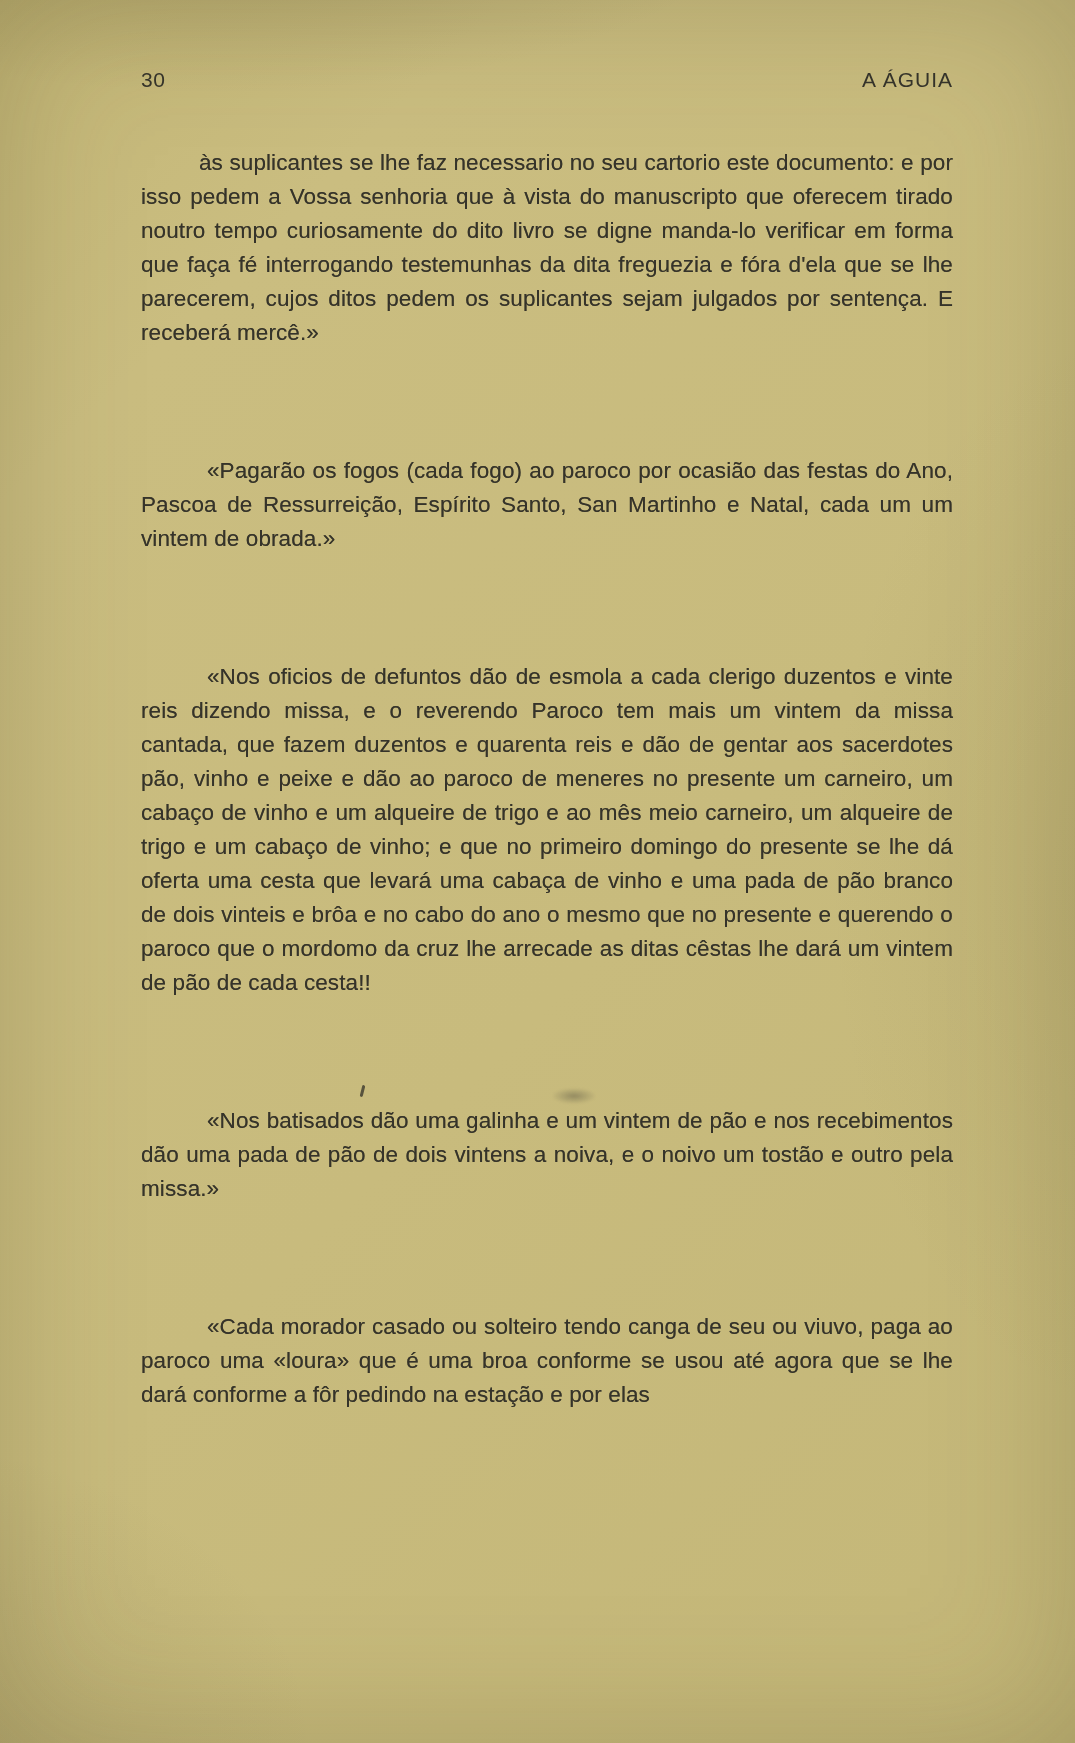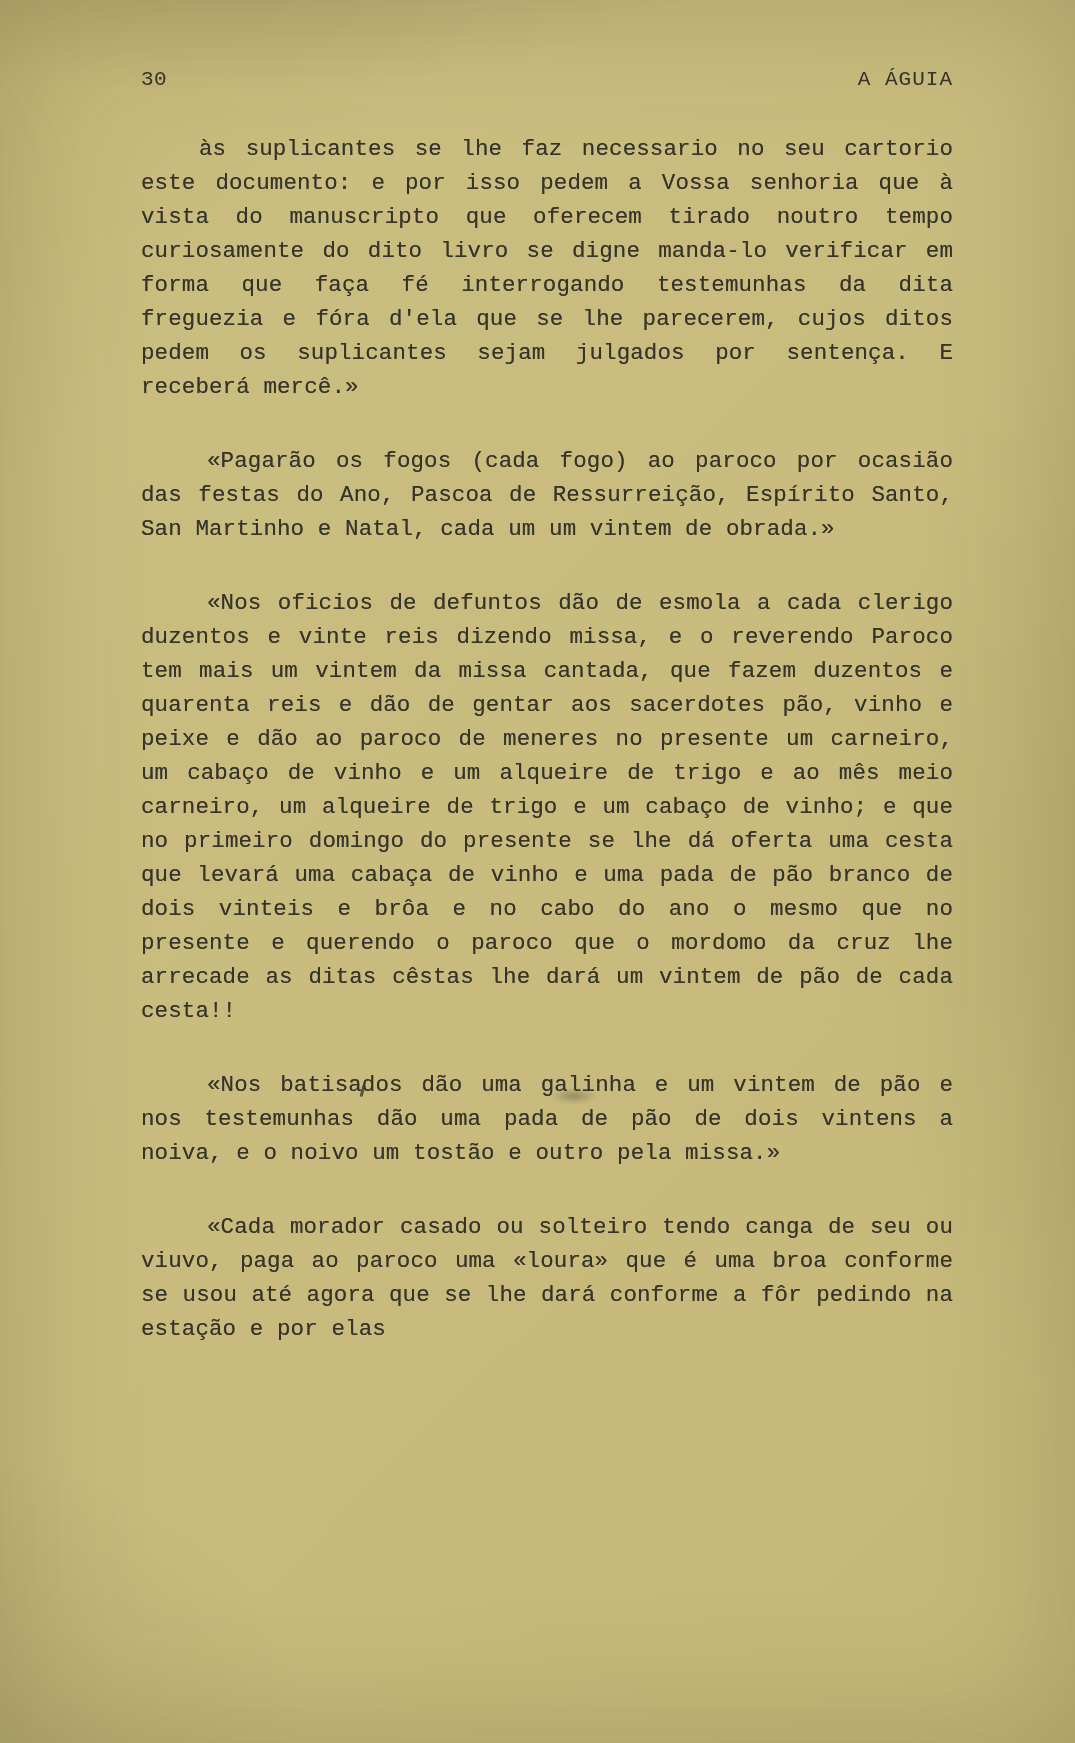--- a/index.html
+++ b/index.html
@@ -5,21 +5,21 @@
   html, body {
     margin: 0;
     padding: 0;
   }
   .page {
     position: relative;
     width: 1075px;
     height: 1743px;
     background: #c7ba7c;
     background: linear-gradient(135deg, #c3b676 0%, #cabd80 18%, #c8bb7d 55%, #c4b778 100%);
-    font-family: Liberation Mono, monospace;
+    font-family: Liberation Sans, sans-serif;
     color: #35332a;
     overflow: hidden;
   }
   
   .page::before {
     content: "";
     position: absolute;
     inset: 0;
     pointer-events: none;
     background:
@@ -37,38 +37,38 @@
     justify-content: space-between;
     align-items: baseline;
     font-size: 21px;
     letter-spacing: 0.5px;
   }
   .journal-title {
     letter-spacing: 1px;
   }
   .text-block {
     position: absolute;
-    top: 132px;
+    top: 146px;
     left: 141px;
     width: 812px;
     font-size: 22.5px;
     line-height: 34px;
     text-align: justify;
     letter-spacing: 0.1px;
     text-shadow: 0 0 0.5px rgba(42,40,30,0.55);
   }
   .para {
     margin: 0;
     text-indent: 58px;
   }
   .para.quote {
     text-indent: 66px;
   }
   .para.gap {
-    margin-top: 40px;
+    margin-top: 104px;
   }
   .ink-smudge {
     position: absolute;
     left: 552px;
     top: 1088px;
     width: 44px;
     height: 16px;
     border-radius: 50%;
     background: radial-gradient(ellipse at center, rgba(105,100,75,0.55), rgba(105,100,75,0.0) 72%);
     filter: blur(1px);
@@ -93,20 +93,20 @@
 
   <div class="header">
     <span class="page-number">30</span>
     <span class="journal-title">A ÁGUIA</span>
   </div>
 
   <div class="text-block">
     <p class="para">às suplicantes se lhe faz necessario no seu cartorio este documento: e por isso pedem a Vossa senhoria que à vista do manuscripto que oferecem tirado noutro tempo curiosamente do dito livro se digne manda-lo verificar em forma que faça fé interrogando testemunhas da dita freguezia e fóra d'ela que se lhe parecerem, cujos ditos pedem os suplicantes sejam julgados por sentença. E receberá mercê.»</p>
     <p class="para quote gap">«Pagarão os fogos (cada fogo) ao paroco por ocasião das festas do Ano, Pascoa de Ressurreição, Espírito Santo, San Martinho e Natal, cada um um vintem de obrada.»</p>
     <p class="para quote gap">«Nos oficios de defuntos dão de esmola a cada clerigo duzentos e vinte reis dizendo missa, e o reverendo Paroco tem mais um vintem da missa cantada, que fazem duzentos e quarenta reis e dão de gentar aos sacerdotes pão, vinho e peixe e dão ao paroco de meneres no presente um carneiro, um cabaço de vinho e um alqueire de trigo e ao mês meio carneiro, um alqueire de trigo e um cabaço de vinho; e que no primeiro domingo do presente se lhe dá oferta uma cesta que levará uma cabaça de vinho e uma pada de pão branco de dois vinteis e brôa e no cabo do ano o mesmo que no presente e querendo o paroco que o mordomo da cruz lhe arrecade as ditas cêstas lhe dará um vintem de pão de cada cesta!!</p>
-    <p class="para quote gap">«Nos batisados dão uma galinha e um vintem de pão e nos testemunhas dão uma pada de pão de dois vintens a noiva, e o noivo um tostão e outro pela missa.»</p>
+    <p class="para quote gap">«Nos batisados dão uma galinha e um vintem de pão e nos recebimentos dão uma pada de pão de dois vintens a noiva, e o noivo um tostão e outro pela missa.»</p>
     <p class="para quote gap">«Cada morador casado ou solteiro tendo canga de seu ou viuvo, paga ao paroco uma «loura» que é uma broa conforme se usou até agora que se lhe dará conforme a fôr pedindo na estação e por elas</p>
   </div>
 
   <div class="ink-mark"></div>
   <div class="ink-smudge"></div>
 
 </div>
 
 </body></html>

